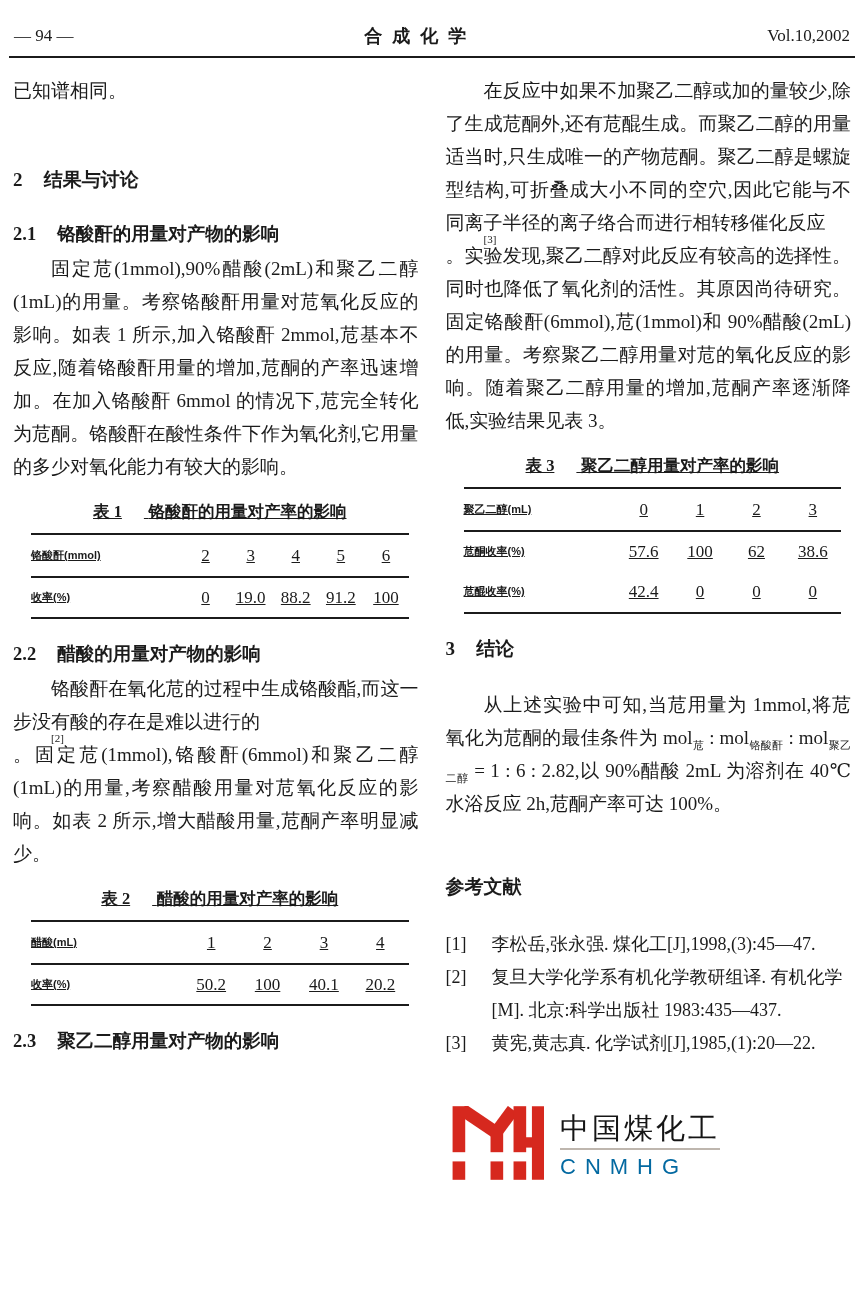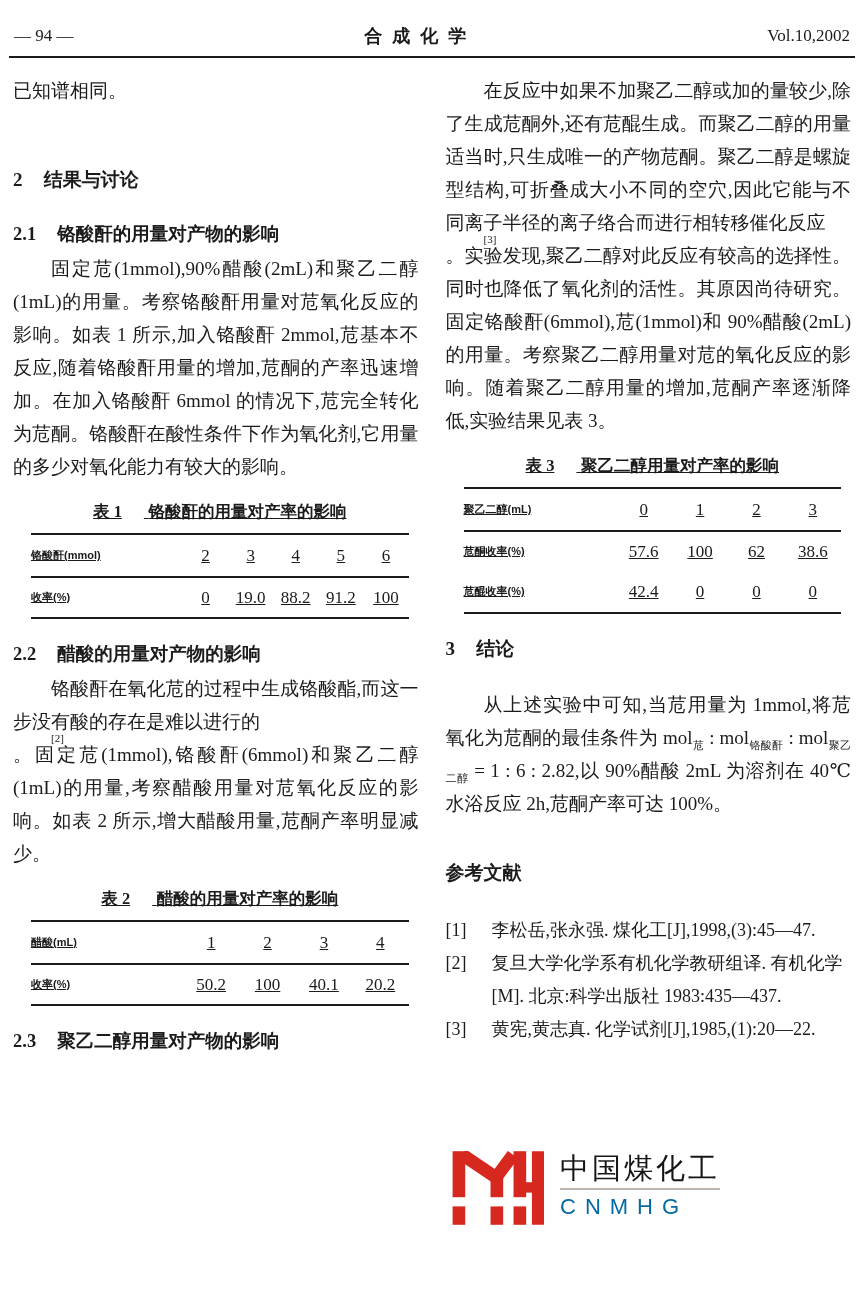--- a/index.html
+++ b/index.html
@@ -54,27 +54,27 @@
   .tbl { border-top:2.5px solid #1b1b1b; border-bottom:2.5px solid #1b1b1b; }
   .trow { display:flex; align-items:center; min-height:41px; }
   .trow.ruled { border-top:2px solid #1b1b1b; }
   .tlab {
     width:152px; text-align:left;
     font-family:"Liberation Sans","DejaVu Sans",sans-serif; font-weight:bold; font-size:11px;
   }
   .tval { flex:1; text-align:center; font-size:17px; }
 
   
-  .refhead { margin:38px 0 26px 0; font-size:19.5px; }
+  .refhead { margin:52px 0 26px 0; font-size:19.5px; }
   .ref { display:flex; font-size:18px; line-height:33px; }
   .refnum { width:46px; flex-shrink:0; }
   .reftext { flex:1; }
 
   
-  .logo { position:absolute; left:452px; top:1106px; display:flex; align-items:flex-start;margin-top:45px; }
+  .logo { position:absolute; left:452px; top:1106px; display:flex; align-items:flex-end; }
   .logo-mark { width:92px; height:74px; margin-right:16px; }
   .logo-text { display:flex; flex-direction:column; }
   .logo-cn {
     font-family:"Liberation Sans","DejaVu Sans",sans-serif;
     font-size:29px; color:#151515; letter-spacing:3px; line-height:34px;
   }
   .logo-sep { border-top:2px solid #beb6ae; margin:3px 0 4px 0; }
   .logo-en {
     font-family:"Liberation Sans","DejaVu Sans",sans-serif;
     font-size:22px; color:#0369a1; letter-spacing:9px; line-height:26px;

